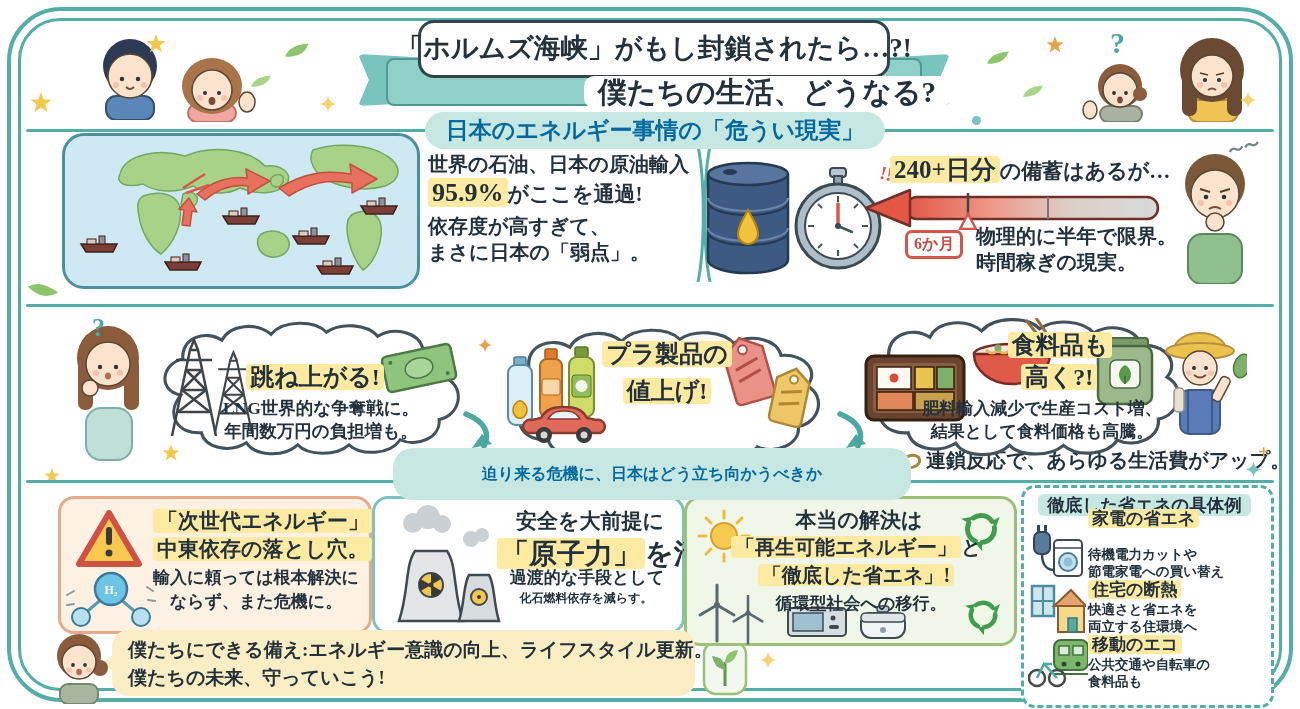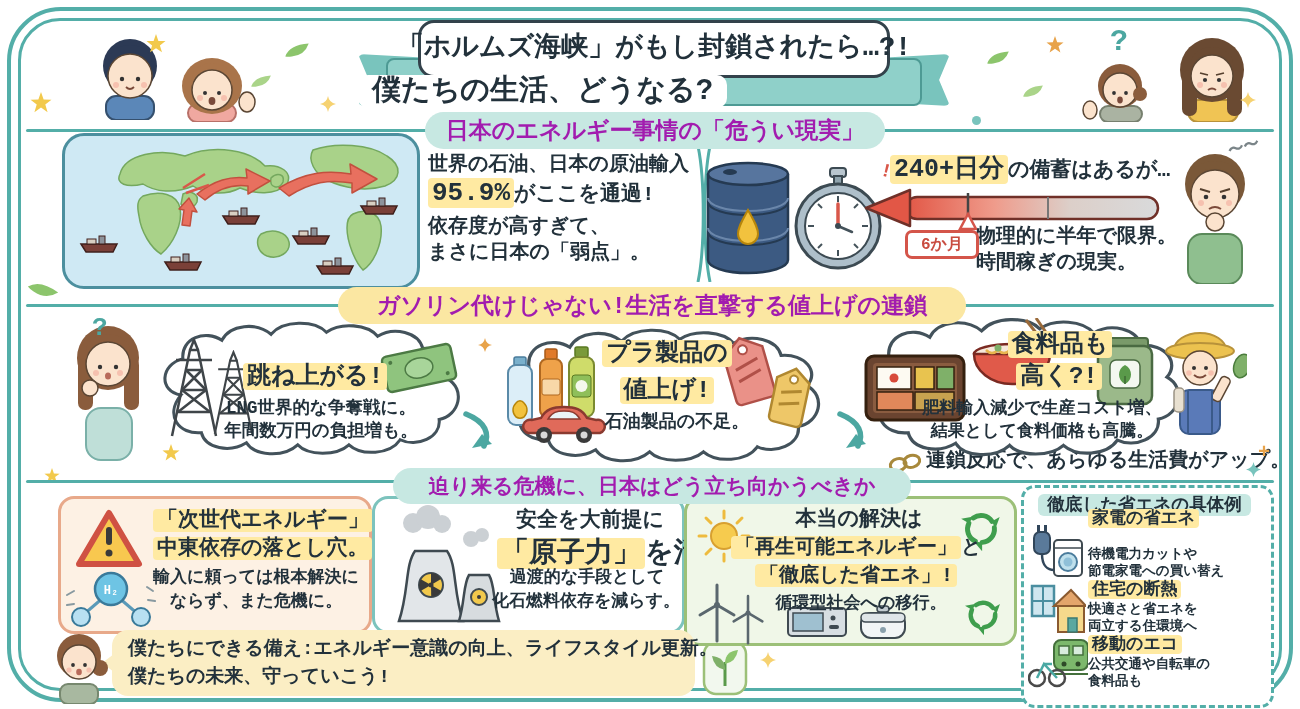--- a/index.html
+++ b/index.html
@@ -1,39 +1,39 @@
 <!DOCTYPE html>
 <html><head>
 <meta charset="utf-8">
 <style>
   html,body{margin:0;padding:0;background:#ffffff;}
   .canvas{position:relative;width:1300px;height:709px;background:#fff;overflow:hidden;
-          font-family:Liberation Mono, monospace;}
+          font-family:Liberation Serif, serif;}
   .abs{position:absolute;}
   .t{font-weight:700;color:#22313b;line-height:1.25;white-space:nowrap;}
   .ctr{text-align:center;}
   .hl-y{background:#ffeaa2;border-radius:4px;padding:0 4px;}
   .hl-t{background:#c7e8e2;border-radius:6px;padding:1px 9px;}
-  .pill{position:absolute;background:#c7e8e2;color:#a21caf;font-weight:700;
+  .pill{position:absolute;background:#c7e8e2;color:#0369a1;font-weight:700;
         display:flex;align-items:center;justify-content:center;border-radius:20px;z-index:3;}
   .cline{position:absolute;background:#53aea8;height:3px;border-radius:2px;z-index:1;}
   .card{position:absolute;z-index:2;border-radius:16px;}
   .frame-outer{position:absolute;inset:7px;border:4px solid #53aea8;border-radius:54px;}
   .frame-inner{position:absolute;inset:18px;border:3px solid #53aea8;border-radius:42px;}
   .gauge-label{position:absolute;background:#fff;border:3px solid #d4554a;color:#c94c40;
-               font-weight:700;font-size:16px;border-radius:7px;padding:1px 13px;z-index:4;}
+               font-weight:700;font-size:16px;border-radius:7px;padding:1px 6px;z-index:4;}
   .tailL{position:absolute;left:0;top:36px;width:78px;height:52px;background:#79c4bd;
          clip-path:polygon(0 0,100% 8%,100% 92%,0 100%,14% 50%);border-radius:6px;}
   .tailR{position:absolute;right:0;top:36px;width:78px;height:52px;background:#79c4bd;
          clip-path:polygon(0 8%,100% 0,86% 50%,100% 100%,0 92%);border-radius:6px;}
   .banner-band{position:absolute;left:28px;right:28px;top:40px;height:44px;background:#8fd0c9;
                border:2px solid #4d9a94;border-radius:8px;}
   .banner-panel{position:absolute;left:60px;right:60px;top:2px;height:52px;background:#fff;
                 border:3px solid #33424b;border-radius:16px;display:flex;align-items:center;justify-content:center;}
-  .line2wrap{position:absolute;left:0;right:0;top:56px;text-align:left;}
+  .line2wrap{position:absolute;left:0;right:0;top:56px;text-align:right;}
   .line2wrap span{background:#fff;padding:0 14px;border-radius:10px;}
 </style>
 </head>
 <body>
 
 <div class="canvas">
 
   <svg style="position:absolute;width:0;height:0" aria-hidden="true">
     <defs>
       <symbol id="star5" viewBox="0 0 20 20">
@@ -285,21 +285,20 @@
       <circle cx="67" cy="57" r="3" fill="#f5b8a8" opacity=".8"></circle>
     <circle cx="53" cy="76" r="9" fill="#fbe3cd" stroke="#5a4634" stroke-width="1.5"></circle>
   </svg>
   <div class="abs t" style="left:1228px;top:138px;font-size:16px;color:#7a8488;transform:rotate(-16deg)">〜〜</div>
 
   <svg class="abs" style="left:28px;top:280px;transform:rotate(40deg)" width="30" height="19" fill="#8cc56c">
       <use href="#leafy"></use>
     </svg>
 
   <div class="cline" style="left:26px;right:26px;top:304px"></div>
-  <div class="pill" style="left:338px;top:287px;width:628px;height:37px;font-size:23px;background:#fbe7a2">ガソリン代けじゃない!生活を直撃する値上げの連鎖</div>
 
   <svg class="abs" style="left:56px;top:312px" width="105" height="150" viewBox="0 0 105 150">
     <rect x="30" y="96" width="46" height="52" rx="15" fill="#bfdfd8" stroke="#7ab0a8" stroke-width="2"></rect>
     <ellipse cx="52" cy="46" rx="31" ry="32" fill="#8a5c3c"></ellipse>
     <rect x="22" y="46" width="15" height="52" rx="7" fill="#8a5c3c"></rect>
     <rect x="68" y="46" width="15" height="52" rx="7" fill="#8a5c3c"></rect>
     <circle cx="52" cy="52" r="22" fill="#fbe3cd" stroke="#5a4634" stroke-width="1.5"></circle>
     <path d="M30 50 a22 22 0 0 1 44 0 l0 -11 a22 17 0 0 0 -44 0 z" fill="#8a5c3c"></path>
     <circle cx="44" cy="55" r="2.2" fill="#333"></circle>
       <circle cx="60" cy="55" r="2.2" fill="#333"></circle>
@@ -367,21 +366,20 @@
         <path d="M14 34 L38 28 M14 46 L38 40" stroke="#b05048" stroke-width="3"></path>
       </g>
       <g transform="rotate(12 72 66) translate(46,34)">
         <path d="M22 2 L38 14 L38 54 a5 5 0 0 1 -5 5 L10 58 a5 5 0 0 1 -5 -5 L5 14 Z" fill="#eec768" stroke="#b08830" stroke-width="2.5"></path>
         <circle cx="22" cy="13" r="4" fill="#fff" stroke="#b08830" stroke-width="2"></circle>
         <path d="M12 28 L32 23 M12 40 L32 35" stroke="#b08830" stroke-width="3"></path>
       </g>
     </svg>
     <div class="abs t ctr" style="left:112px;top:16px;width:130px;font-size:24px"><span class="hl-y">プラ製品の</span></div>
     <div class="abs t ctr" style="left:122px;top:53px;width:110px;font-size:24px"><span class="hl-y">値上げ!</span></div>
-    <div class="abs t ctr" style="left:102px;top:88px;width:170px;font-size:18px">石油製品の不足。</div>
   </div>
 
   <svg class="abs" style="left:832px;top:408px" width="42" height="48" viewBox="0 0 42 48">
     <path d="M8 6 C28 14 32 26 26 38" stroke="#4ca7a1" stroke-width="5.5" fill="none" stroke-linecap="round"></path>
     <polygon points="14,40 34,36 24,26" fill="#4ca7a1"></polygon>
   </svg>
 
   <div class="abs" style="left:850px;top:312px;width:345px;height:147px;z-index:2">
     <svg width="345" height="147" viewBox="0 0 320 140" preserveAspectRatio="none">
         <use href="#cloudsym"></use>
@@ -440,21 +438,21 @@
   <div class="abs t" style="left:926px;top:448px;font-size:20px">連鎖反応で、あらゆる生活費がアップ。</div>
   <div class="abs t" style="left:1258px;top:440px;font-size:20px;color:#e8a34a">+</div>
   <svg class="abs" style="left:162px;top:444px" width="18" height="18" fill="#f2c94c">
       <use href="#star5"></use>
     </svg>
   <svg class="abs" style="left:478px;top:338px" width="14" height="14" fill="#e8a34a">
       <use href="#spark4"></use>
     </svg>
 
   <div class="cline" style="left:26px;right:26px;top:480px"></div>
-  <div class="pill" style="left:393px;top:468px;width:518px;height:36px;font-size:21px">迫り来る危機に、日本はどう立ち向かうべきか</div>
+  <div class="pill" style="left:393px;top:448px;width:518px;height:52px;font-size:16px">迫り来る危機に、日本はどう立ち向かうべきか</div>
   <svg class="abs" style="left:44px;top:468px" width="16" height="16" fill="#f2c94c">
       <use href="#star5"></use>
     </svg>
   <svg class="abs" style="left:1246px;top:462px" width="15" height="15" fill="#79c4bd">
       <use href="#spark4"></use>
     </svg>
 
   <div class="card" style="left:58px;top:496px;width:308px;height:132px;background:#fdf1e4;border:3px solid #e8a98a">
     <svg class="abs" style="left:12px;top:8px" width="72" height="64" viewBox="0 0 72 64">
       <polygon points="36,6 66,57 6,57" fill="#f8c84f" stroke="#cf5143" stroke-width="6" stroke-linejoin="round"></polygon>
@@ -493,21 +491,21 @@
         <path transform="rotate(240 48 80)" d="M48 80 L48 68 A12 12 0 0 1 58 74 Z"></path>
       </g>
       <circle cx="48" cy="80" r="2.5" fill="#3a3a3a"></circle>
       <path d="M76 116 C82 96 80 80 86 70 L106 70 C112 80 110 96 116 116 Z" fill="#d7dcdf" stroke="#3f4a51" stroke-width="2.5"></path>
       <circle cx="96" cy="92" r="8" fill="#f2c94c" stroke="#3f4a51" stroke-width="2"></circle>
       <circle cx="96" cy="92" r="2" fill="#3a3a3a"></circle>
     </svg>
     <div class="abs t ctr" style="left:130px;top:9px;width:170px;font-size:21px">安全を大前提に</div>
     <div class="abs t ctr" style="left:122px;top:37px;width:180px;font-size:28px"><span class="hl-y">「原子力」</span><span>を活用!</span></div>
     <div class="abs t ctr" style="left:122px;top:68px;width:180px;font-size:17px">過渡的な手段として</div>
-    <div class="abs t ctr" style="left:116px;top:92px;width:190px;font-size:17px">化石燃料依存を減らす。</div>
+    <div class="abs t ctr" style="left:116px;top:92px;width:190px;font-size:12px">化石燃料依存を減らす。</div>
   </div>
 
   <div class="card" style="left:684px;top:496px;width:327px;height:144px;background:#f0f7e8;border:3px solid #9cc078">
     <svg class="abs" style="left:8px;top:8px" width="58" height="58" viewBox="0 0 58 58">
       <circle cx="29" cy="29" r="13" fill="#f6cb4e" stroke="#d8a030" stroke-width="2"></circle>
       <g stroke="#eebb3e" stroke-width="3" stroke-linecap="round">
         <line x1="29" y1="4" x2="29" y2="11"></line>
           <line x1="29" y1="47" x2="29" y2="54"></line>
         <line x1="4" y1="29" x2="11" y2="29"></line>
           <line x1="47" y1="29" x2="54" y2="29"></line>

